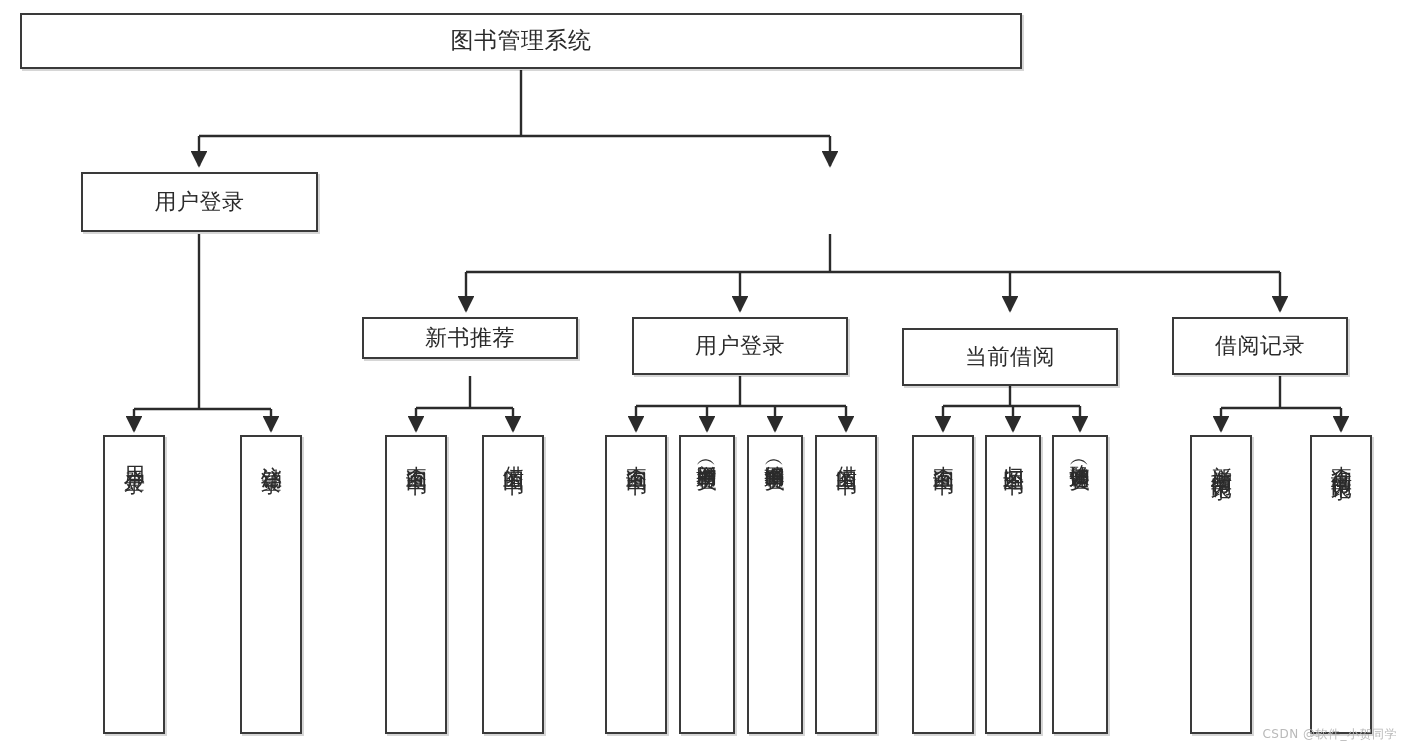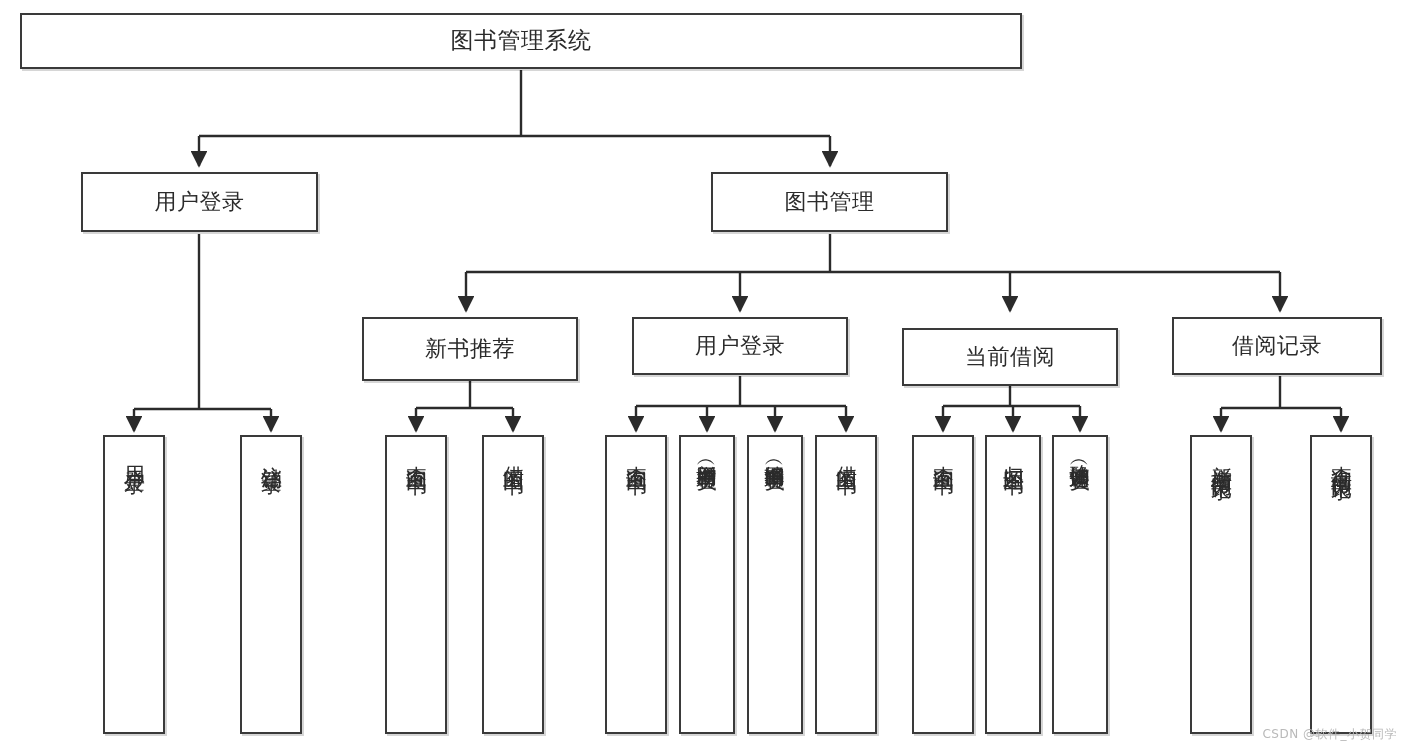--- a/index.html
+++ b/index.html
@@ -133,37 +133,34 @@
   </svg>
 
   <div class="node h root" style="left:20px; top:13px; width:1002px; height:56px;">
     <span class="lbl">图书管理系统</span>
   </div>
 
   <div class="node h" style="left:81px; top:172px; width:237px; height:60px;">
     <span class="lbl">用户登录</span>
   </div>
 
-  <div class="node h" style="left:711px; top:172px; width:237px; height:60px;">
-    <span class="lbl">图书管理</span>
-  </div>
-
-  <div class="node h" style="left:362px; top:317px; width:216px; height:64px;">
+
+  <div class="node h" style="left:362px; top:317px; width:216px; height:42px;">
     <span class="lbl">新书推荐</span>
   </div>
 
   <div class="node h" style="left:632px; top:317px; width:216px; height:58px;">
     <span class="lbl">用户登录</span>
   </div>
 
   <div class="node h" style="left:902px; top:328px; width:216px; height:58px;">
     <span class="lbl">当前借阅</span>
   </div>
 
-  <div class="node h" style="left:1172px; top:317px; width:210px; height:58px;">
+  <div class="node h" style="left:1172px; top:317px; width:176px; height:58px;">
     <span class="lbl">借阅记录</span>
   </div>
 
   <div class="node v" style="left:103px; top:435px; width:62px; height:299px;">
     <span class="lbl">用户登录</span>
   </div>
 
   <div class="node v" style="left:240px; top:435px; width:62px; height:299px;">
     <span class="lbl">注销登录</span>
   </div>

